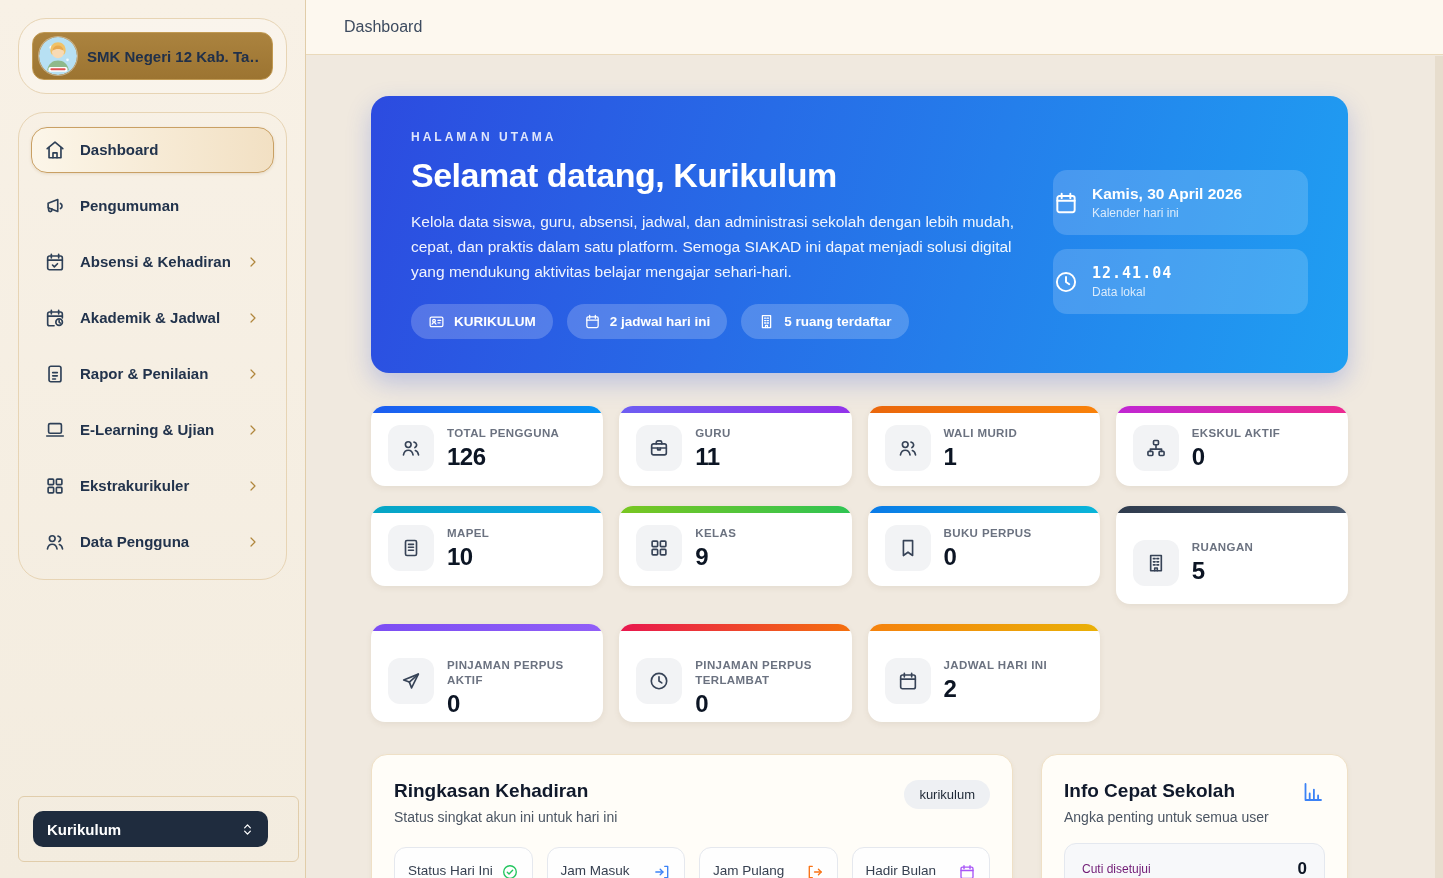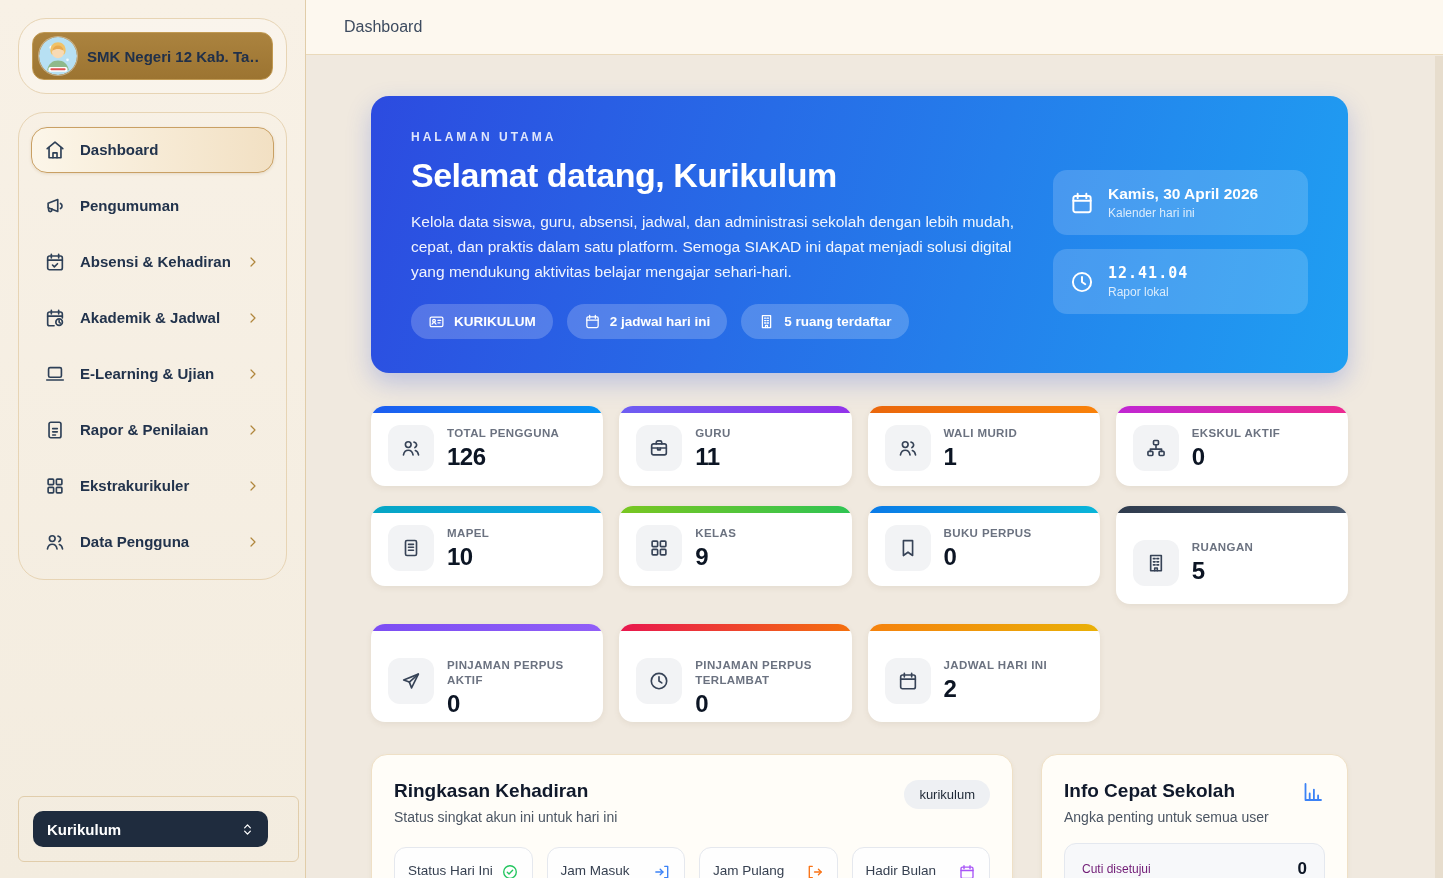--- a/index.html
+++ b/index.html
@@ -50,21 +50,21 @@
   .hero-eyebrow { font-size:12px; font-weight:bold; letter-spacing:3px; color:rgba(255,255,255,.85); }
   .hero-title { font-size:34px; font-weight:bold; margin:12px 0 14px; letter-spacing:-.5px; }
   .hero-desc { font-size:15.5px; line-height:1.62; color:rgba(255,255,255,.93); max-width:660px; }
   .hero-badges { display:flex; gap:14px; margin-top:20px; }
   .badge-pill { display:flex; align-items:center; gap:9px; background:rgba(255,255,255,.2);
     border-radius:999px; padding:9px 17px; font-size:13.5px; font-weight:bold; cursor:pointer; }
   .badge-pill .bicon { width:17px; height:17px; }
   .badge-pill .bicon svg { width:17px; height:17px; display:block; }
   .hero-right { width:255px; flex:0 0 255px; padding-top:40px; }
   .hero-card { display:flex; align-items:center; gap:13px; background:rgba(255,255,255,.17);
-    border-radius:14px; padding:15px 16px; margin-bottom:14px; }
+    border-radius:14px; padding:15px 0; margin-bottom:14px; }
   .hero-card .hicon { width:26px; height:26px; color:#fff; flex:0 0 26px; }
   .hero-card .hicon svg { width:26px; height:26px; display:block; }
   .hero-card .hval { font-size:15.5px; font-weight:bold; }
   .hero-card .hval.mono { font-family:"DejaVu Sans Mono", monospace; font-size:15px; letter-spacing:1px; }
   .hero-card .hsub { font-size:12px; color:rgba(255,255,255,.8); margin-top:3px; }
 
   
   .stat-grid { display:grid; grid-template-columns:repeat(4,1fr); column-gap:16px; row-gap:20px; margin-top:33px; }
   .stat-card { background:#ffffff; border-radius:14px; overflow:hidden;
     box-shadow:0 2px 6px rgba(90,70,30,.08); height:80px; }
@@ -177,39 +177,39 @@
       <span class="nav-label">Akademik &amp; Jadwal</span>
       <span class="nav-chev">
           <svg viewBox="0 0 24 24" fill="none" stroke="currentColor" stroke-width="1.8" stroke-linecap="round" stroke-linejoin="round">
             <path d="m9 6 6 6-6 6"></path>
           </svg>
         </span>
     </div>
     <div class="nav-item">
       <span class="nav-icon">
           <svg viewBox="0 0 24 24" fill="none" stroke="currentColor" stroke-width="1.8" stroke-linecap="round" stroke-linejoin="round">
+            <rect x="5.5" y="3.5" width="13" height="17" rx="2"></rect>
+            <path d="M9.5 10.5h5M9.5 14h5M9.5 17.5h3"></path>
+          </svg>
+        </span>
+      <span class="nav-label">Rapor &amp; Penilaian</span>
+      <span class="nav-chev">
+          <svg viewBox="0 0 24 24" fill="none" stroke="currentColor" stroke-width="1.8" stroke-linecap="round" stroke-linejoin="round">
+            <path d="m9 6 6 6-6 6"></path>
+          </svg>
+        </span>
+    </div>
+    <div class="nav-item">
+      <span class="nav-icon">
+          <svg viewBox="0 0 24 24" fill="none" stroke="currentColor" stroke-width="1.8" stroke-linecap="round" stroke-linejoin="round">
             <rect x="5" y="5" width="14" height="10.5" rx="1.6"></rect>
             <path d="M3 18.5h18"></path>
           </svg>
         </span>
       <span class="nav-label">E-Learning &amp; Ujian</span>
-      <span class="nav-chev">
-          <svg viewBox="0 0 24 24" fill="none" stroke="currentColor" stroke-width="1.8" stroke-linecap="round" stroke-linejoin="round">
-            <path d="m9 6 6 6-6 6"></path>
-          </svg>
-        </span>
-    </div>
-    <div class="nav-item">
-      <span class="nav-icon">
-          <svg viewBox="0 0 24 24" fill="none" stroke="currentColor" stroke-width="1.8" stroke-linecap="round" stroke-linejoin="round">
-            <rect x="5.5" y="3.5" width="13" height="17" rx="2"></rect>
-            <path d="M9.5 10.5h5M9.5 14h5M9.5 17.5h3"></path>
-          </svg>
-        </span>
-      <span class="nav-label">Rapor &amp; Penilaian</span>
       <span class="nav-chev">
           <svg viewBox="0 0 24 24" fill="none" stroke="currentColor" stroke-width="1.8" stroke-linecap="round" stroke-linejoin="round">
             <path d="m9 6 6 6-6 6"></path>
           </svg>
         </span>
     </div>
     <div class="nav-item">
       <span class="nav-icon">
           <svg viewBox="0 0 24 24" fill="none" stroke="currentColor" stroke-width="1.8" stroke-linecap="round" stroke-linejoin="round">
             <rect x="4.5" y="4.5" width="6" height="6" rx="1"></rect>
@@ -317,21 +317,21 @@
         </div>
         <div class="hero-card">
           <span class="hicon">
               <svg viewBox="0 0 24 24" fill="none" stroke="currentColor" stroke-width="1.8" stroke-linecap="round" stroke-linejoin="round">
                 <circle cx="12" cy="12" r="8.4"></circle>
                 <path d="M12 7.4V12l3 2.1"></path>
               </svg>
             </span>
           <span>
             <div class="hval mono">12.41.04</div>
-            <div class="hsub">Rapor lokal</div>
+            <div class="hsub">Data lokal</div>
           </span>
         </div>
       </div>
     </section>
 
     <section class="stat-grid">
       <div class="stat-card">
         <div class="stat-bar" style="background: linear-gradient(90deg, rgb(29, 92, 240), rgb(6, 149, 245));"></div>
         <div class="stat-body">
           <span class="stat-tile">

